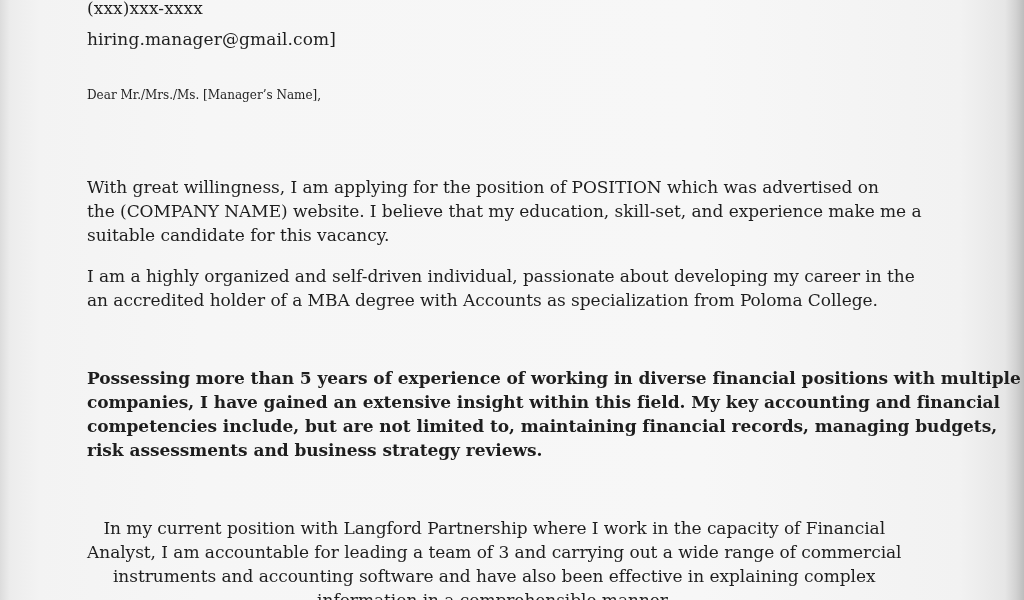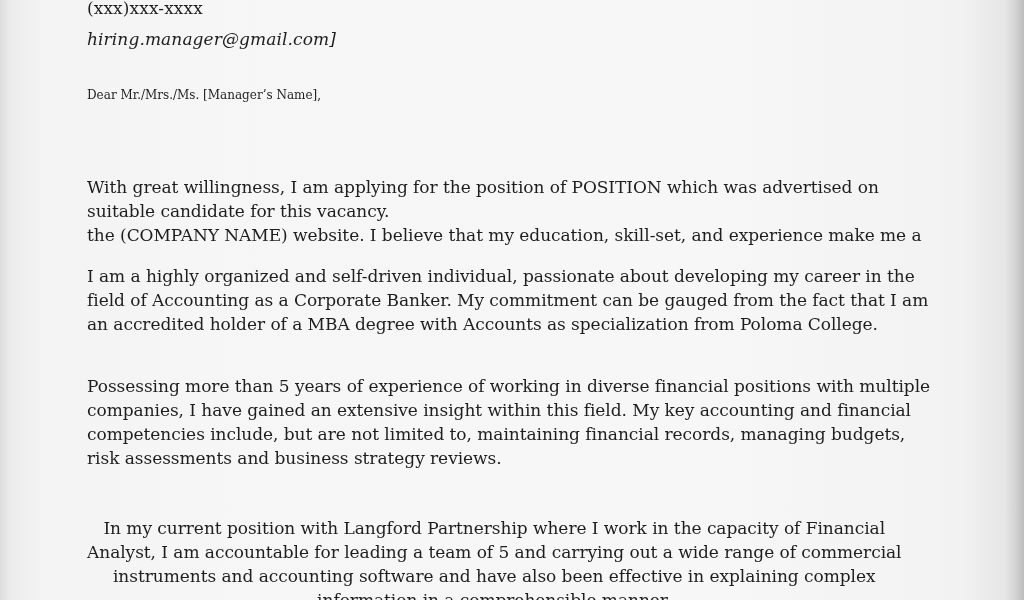--- a/index.html
+++ b/index.html
@@ -47,43 +47,42 @@
       white-space: nowrap;
       letter-spacing: -0.05px;
     }
   </style>
 </head>
 <body>
 
 <div class="page">
 
   <div class="contact-line" style="top:-2px;">(xxx)xxx-xxxx</div>
-  <div class="contact-line" style="top:29px;font-style:italic;">hiring.manager@gmail.com]</div>
+  <div class="contact-line" style="top:29px;">hiring.manager@gmail.com]</div>
 
   <div class="salutation">Dear Mr./Mrs./Ms. [Manager’s Name],</div>
 
   <div class="para" style="top:131px;">
     <span class="line">With great willingness, I am applying for the position of POSITION which was advertised on</span>
+    <span class="line">the (COMPANY NAME) website. I believe that my education, skill-set, and experience make me a</span>
     <span class="line">suitable candidate for this vacancy.</span>
-    <span class="line">the (COMPANY NAME) website. I believe that my education, skill-set, and experience make me a</span>
   </div>
 
   <div class="para" style="top:220px;">
     <span class="line">I am a highly organized and self-driven individual, passionate about developing my career in the</span>
-    <span class="line">field of Accounting as a Corporate Banker. My commitment can be gauged from the fact that I am</span>
     <span class="line">an accredited holder of a MBA degree with Accounts as specialization from Poloma College.</span>
   </div>
 
-  <div class="para" style="top:330px;">
+  <div class="para" style="top:322px;font-weight:bold;">
     <span class="line">Possessing more than 5 years of experience of working in diverse financial positions with multiple</span>
     <span class="line">companies, I have gained an extensive insight within this field. My key accounting and financial</span>
     <span class="line">competencies include, but are not limited to, maintaining financial records, managing budgets,</span>
     <span class="line">risk assessments and business strategy reviews.</span>
   </div>
 
   <div class="para" style="top:472px;text-align:center;">
     <span class="line">In my current position with Langford Partnership where I work in the capacity of Financial</span>
-    <span class="line">Analyst, I am accountable for leading a team of 5 and carrying out a wide range of commercial</span>
+    <span class="line">Analyst, I am accountable for leading a team of 3 and carrying out a wide range of commercial</span>
     <span class="line">instruments and accounting software and have also been effective in explaining complex</span>
     <span class="line">information in a comprehensible manner.</span>
   </div>
 
 </div>
 
 </body></html>

